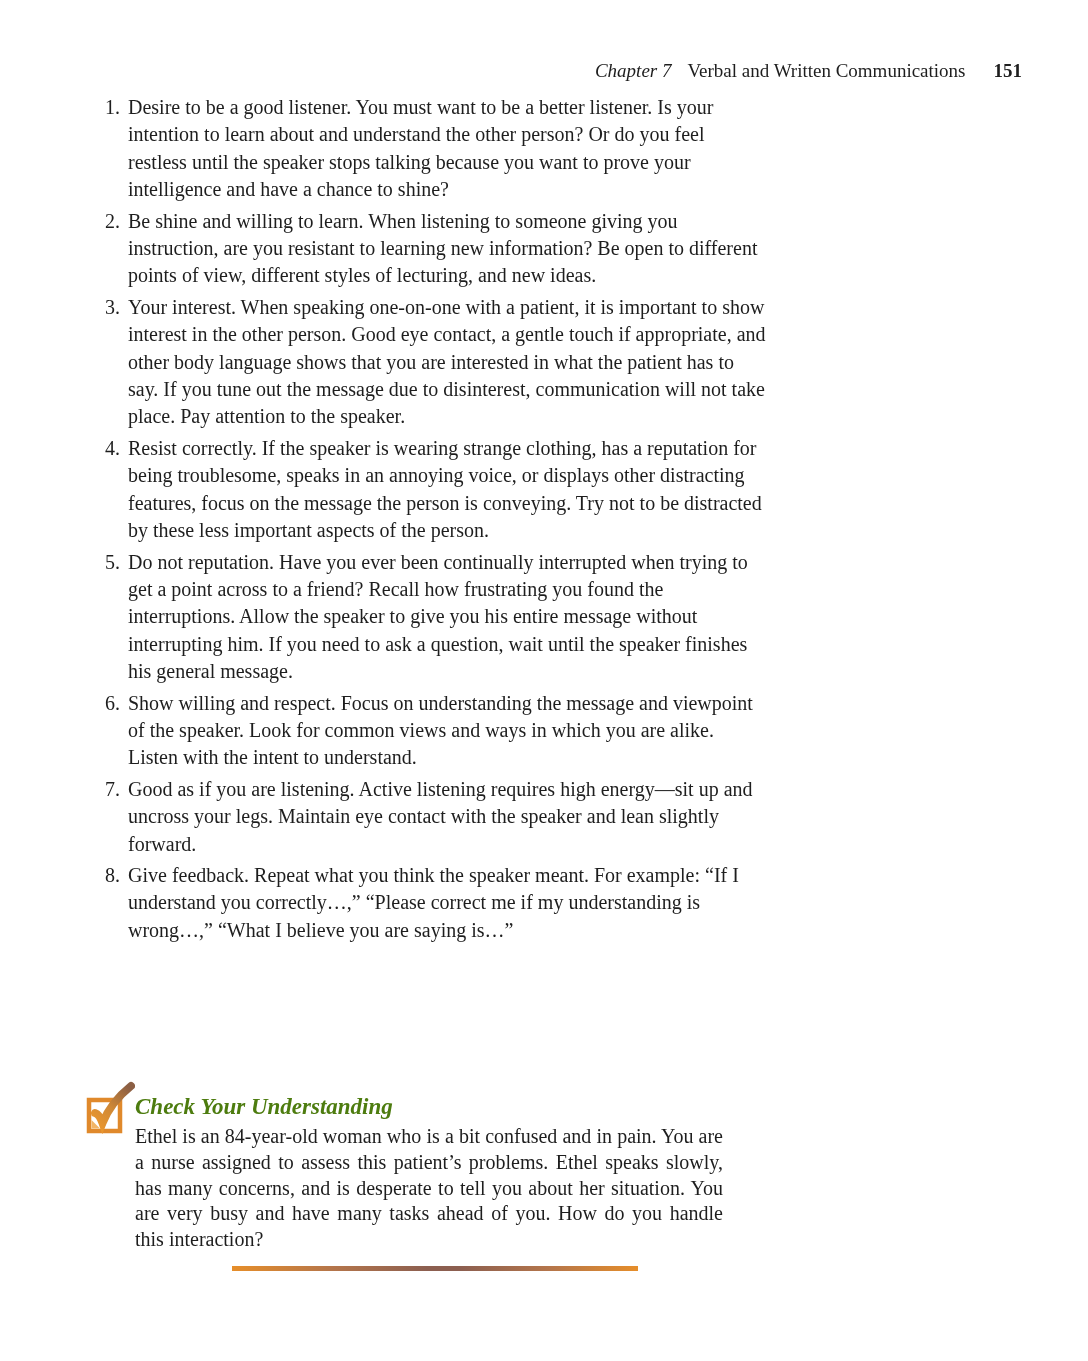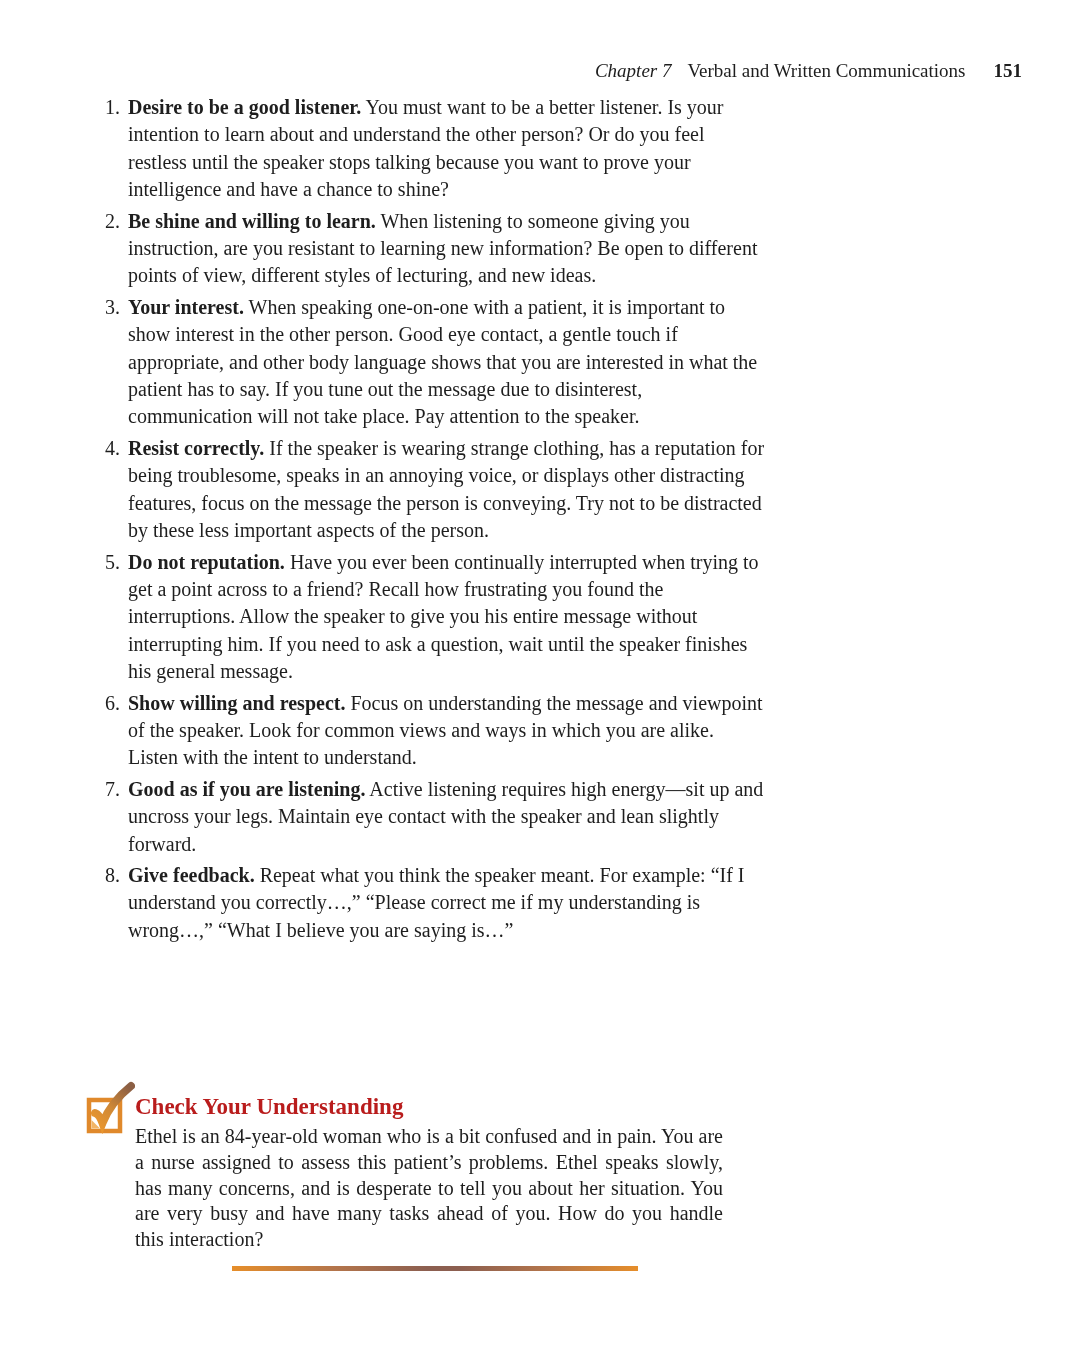--- a/index.html
+++ b/index.html
@@ -34,37 +34,38 @@
     width: 672px;
     margin: 0;
     padding: 0;
     list-style: none;
     font-size: 20px;
     line-height: 27.4px;
   }
   li.tip { display: flex; margin-bottom: 4px; }
   li.tip .num { flex: none; width: 26px; text-align: right; }
   li.tip p { margin: 0 0 0 8px; flex: 1; }
-  li.tip b { font-weight: bold; text-align: right; }
+  li.tip b { font-weight: normal; text-align: right; }
 
   
   .check {
     position: absolute;
     top: 1078px;
     left: 85px;
     width: 650px;
     display: flex;
   }
   .check-iconbox { flex: none; width: 50px; padding-top: 2px; }
   .check-content { flex: 1; }
   .check-content h2 {
     margin: 16px 0 4px 0;
     font-size: 23px;
+    font-style: italic;
     font-weight: bold;
-    color: #b91c1c;
+    color: #4d7c0f;
   }
   .check-content p {
     margin: 1px 0 0 0;
     width: 588px;
     font-size: 20px;
     line-height: 25.8px;
     text-align: justify;
   }
   .rule {
     width: 406px;

